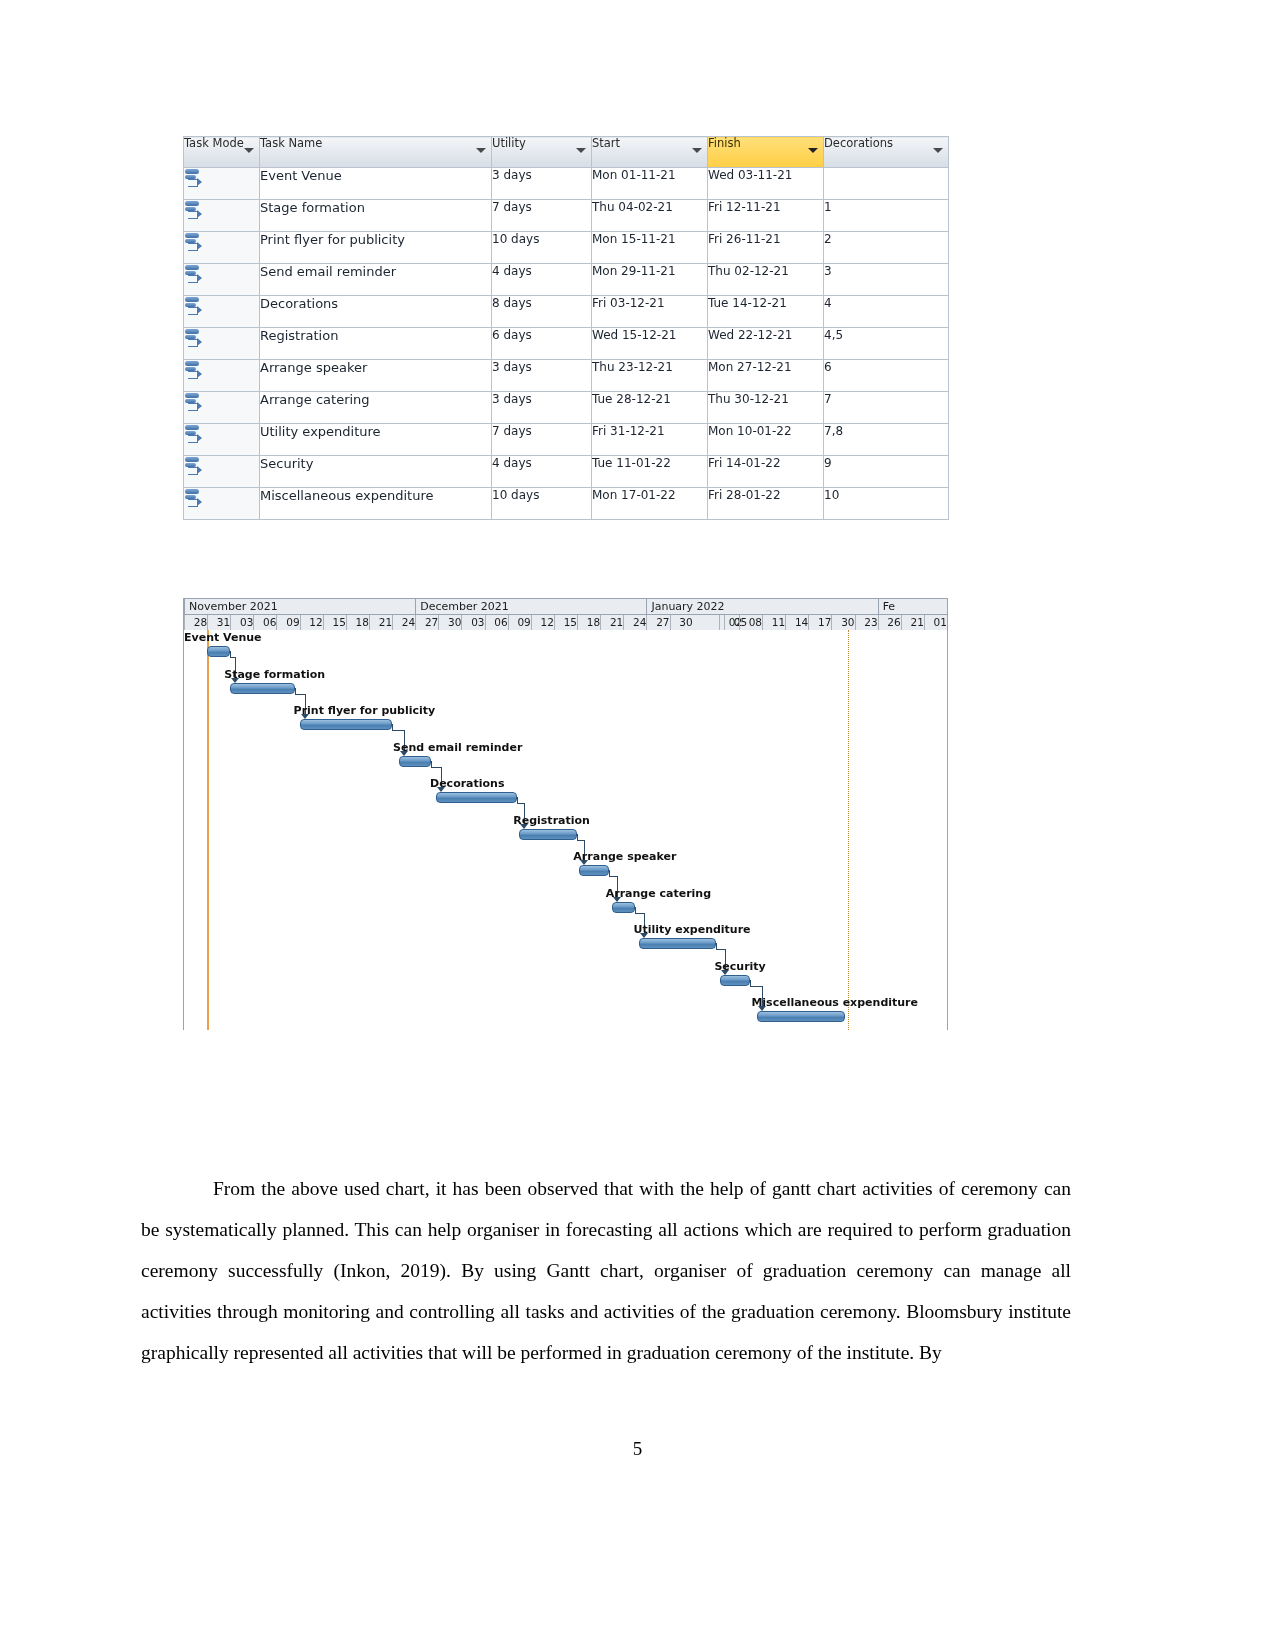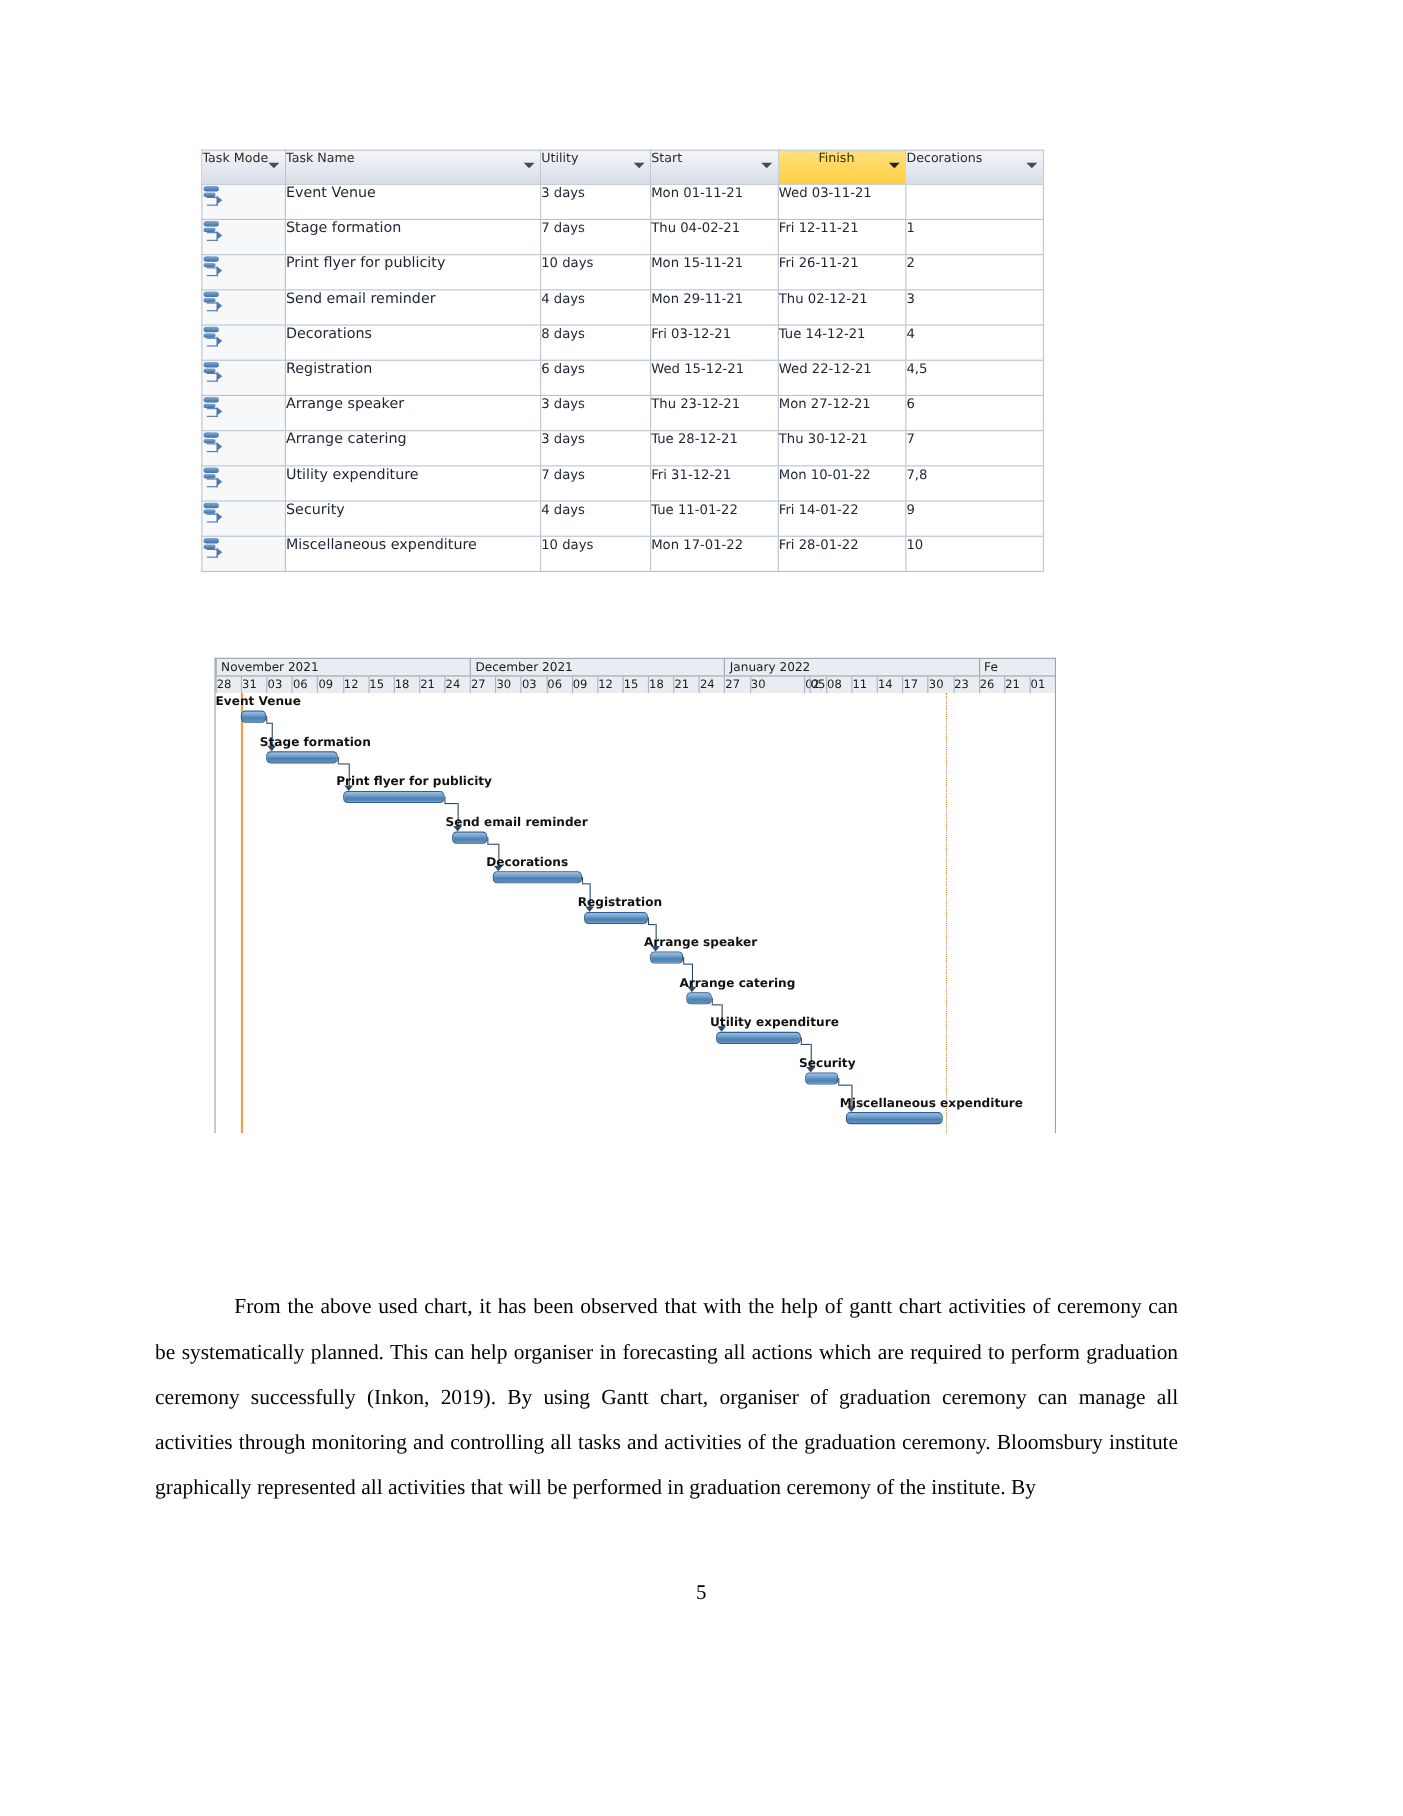--- a/index.html
+++ b/index.html
@@ -21,21 +21,20 @@
 
   thead th{
     background:linear-gradient(to bottom,#f4f6f8 0%,#e3e8ee 55%,#d7dde5 100%);
     font-weight:normal; font-size:11.5px; color:#2b2b2b;
     height:30px; text-align:left; position:relative;
     padding:3px 18px 2px 6px; line-height:12.5px;
   }
   thead th.hl{
     background:linear-gradient(to bottom,#ffe07a 0%,#ffd65c 55%,#ffcf45 100%);
     color:#3a3000;
-    padding-left:36px;
   }
   thead th .arrow{
     position:absolute; right:5px; top:11px;
     width:0;height:0;border-left:5px solid transparent;border-right:5px solid transparent;
     border-top:5px solid #4a4a4a;
   }
   thead th.hl .arrow{ border-top-color:#222; }
 
   col.c-mode{ width:76px; }
   col.c-name{ width:232px; }
@@ -71,34 +70,33 @@
   .modeicon .ar:after{
     content:""; position:absolute; right:-5px; top:-2px;
     width:0;height:0;border-top:4px solid transparent;border-bottom:4px solid transparent;
     border-left:5px solid #4a7ab0;
   }
 
   
   #gantt{
     position:absolute; left:183px; top:598px; width:765px; height:435px;
     font-family:"DejaVu Sans", sans-serif;
-    margin-left:12px;
   }
   #gantt-header{ position:relative; height:32px; border:1px solid #9aa4b0; border-bottom:none;
     background:#e9ecf0; box-sizing:border-box; }
   #month-row{ position:relative; height:15px; border-bottom:1px solid #9aa4b0; }
   .month{
     position:absolute; top:0; height:15px; line-height:15px;
     font-size:11px; color:#1c1c1c; padding-left:4px; box-sizing:border-box;
     border-left:1px solid #9aa4b0; overflow:hidden; white-space:nowrap;
   }
   #day-row{ position:relative; height:15px; }
   .day{
     position:absolute; top:0; height:15px; line-height:15px;
-    font-size:10.5px; color:#1c1c1c; text-align:left;
+    font-size:10.5px; color:#1c1c1c; text-align:right;
     border-left:1px solid #aab2bc; box-sizing:border-box;
   }
   #gantt-body{
     position:relative; height:400px; background:#ffffff;
     border-left:1px solid #9aa4b0; border-right:1px solid #9aa4b0;
     box-sizing:border-box;
   }
   .today-line{ position:absolute; top:0; bottom:0; width:2px; background:#e8a04a; }
   .proj-end-line{ position:absolute; top:0; bottom:0; width:0;
      border-left:1px dotted #c08a3e; }

